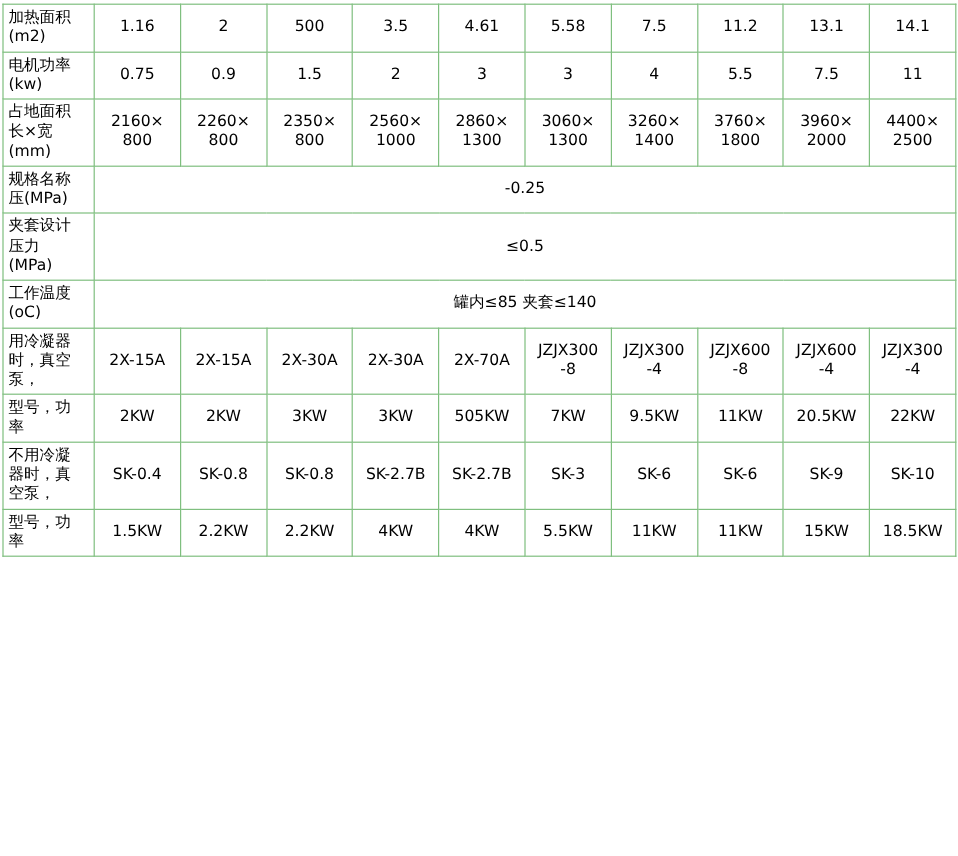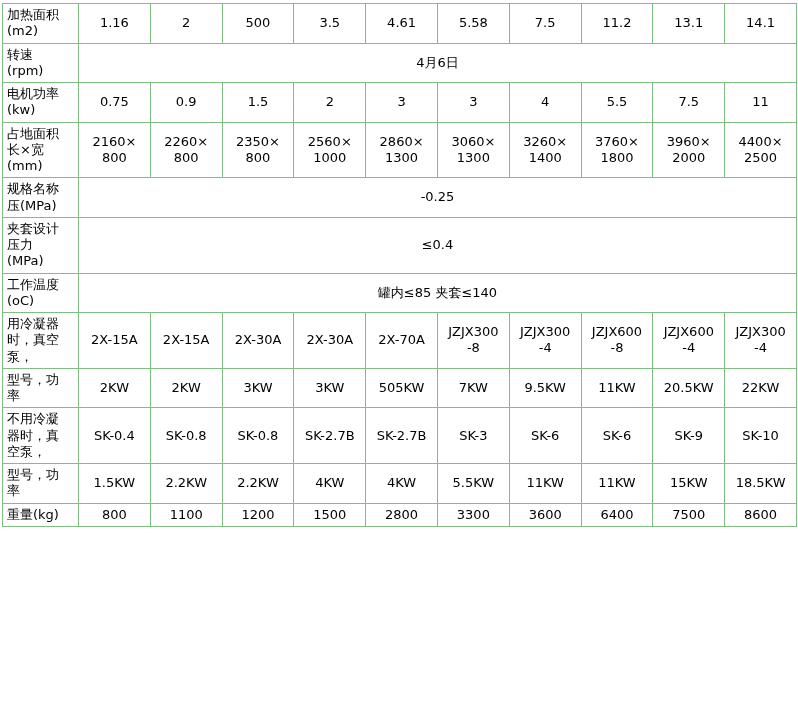--- a/index.html
+++ b/index.html
@@ -61,24 +61,20 @@
         <td>500</td>
         <td>3.5</td>
         <td>4.61</td>
         <td>5.58</td>
         <td>7.5</td>
         <td>11.2</td>
         <td>13.1</td>
         <td>14.1</td>
       </tr>
       <tr>
-        <td class="label"><span>转速</span><br><span>(rpm)</span></td>
-        <td colspan="10">4月6日</td>
-      </tr>
-      <tr>
         <td class="label"><span>电机功率</span><br><span>(kw)</span></td>
         <td>0.75</td>
         <td>0.9</td>
         <td>1.5</td>
         <td>2</td>
         <td>3</td>
         <td>3</td>
         <td>4</td>
         <td>5.5</td>
         <td>7.5</td>
@@ -96,21 +92,21 @@
         <td><span>3760×</span><br><span>1800</span></td>
         <td><span>3960×</span><br><span>2000</span></td>
         <td><span>4400×</span><br><span>2500</span></td>
       </tr>
       <tr>
         <td class="label"><span>规格名称</span><br><span>压(MPa)</span></td>
         <td colspan="10">-0.25</td>
       </tr>
       <tr>
         <td class="label"><span>夹套设计</span><br><span>压力</span><br><span>(MPa)</span></td>
-        <td colspan="10">≤0.4</td>
+        <td colspan="10">≤0.5</td>
       </tr>
       <tr>
         <td class="label"><span>工作温度</span><br><span>(oC)</span></td>
         <td colspan="10">罐内≤85 夹套≤140</td>
       </tr>
       <tr>
         <td class="label"><span>用冷凝器</span><br><span>时，真空</span><br><span>泵，</span></td>
         <td><span>2X-15A</span></td>
         <td><span>2X-15A</span></td>
         <td><span>2X-30A</span></td>
@@ -154,27 +150,14 @@
         <td>2.2KW</td>
         <td>2.2KW</td>
         <td>4KW</td>
         <td>4KW</td>
         <td>5.5KW</td>
         <td>11KW</td>
         <td>11KW</td>
         <td>15KW</td>
         <td>18.5KW</td>
       </tr>
-      <tr>
-        <td class="label"><span>重量(kg)</span></td>
-        <td>800</td>
-        <td>1100</td>
-        <td>1200</td>
-        <td>1500</td>
-        <td>2800</td>
-        <td>3300</td>
-        <td>3600</td>
-        <td>6400</td>
-        <td>7500</td>
-        <td>8600</td>
-      </tr>
     </tbody>
 </table>
 
 </body></html>

